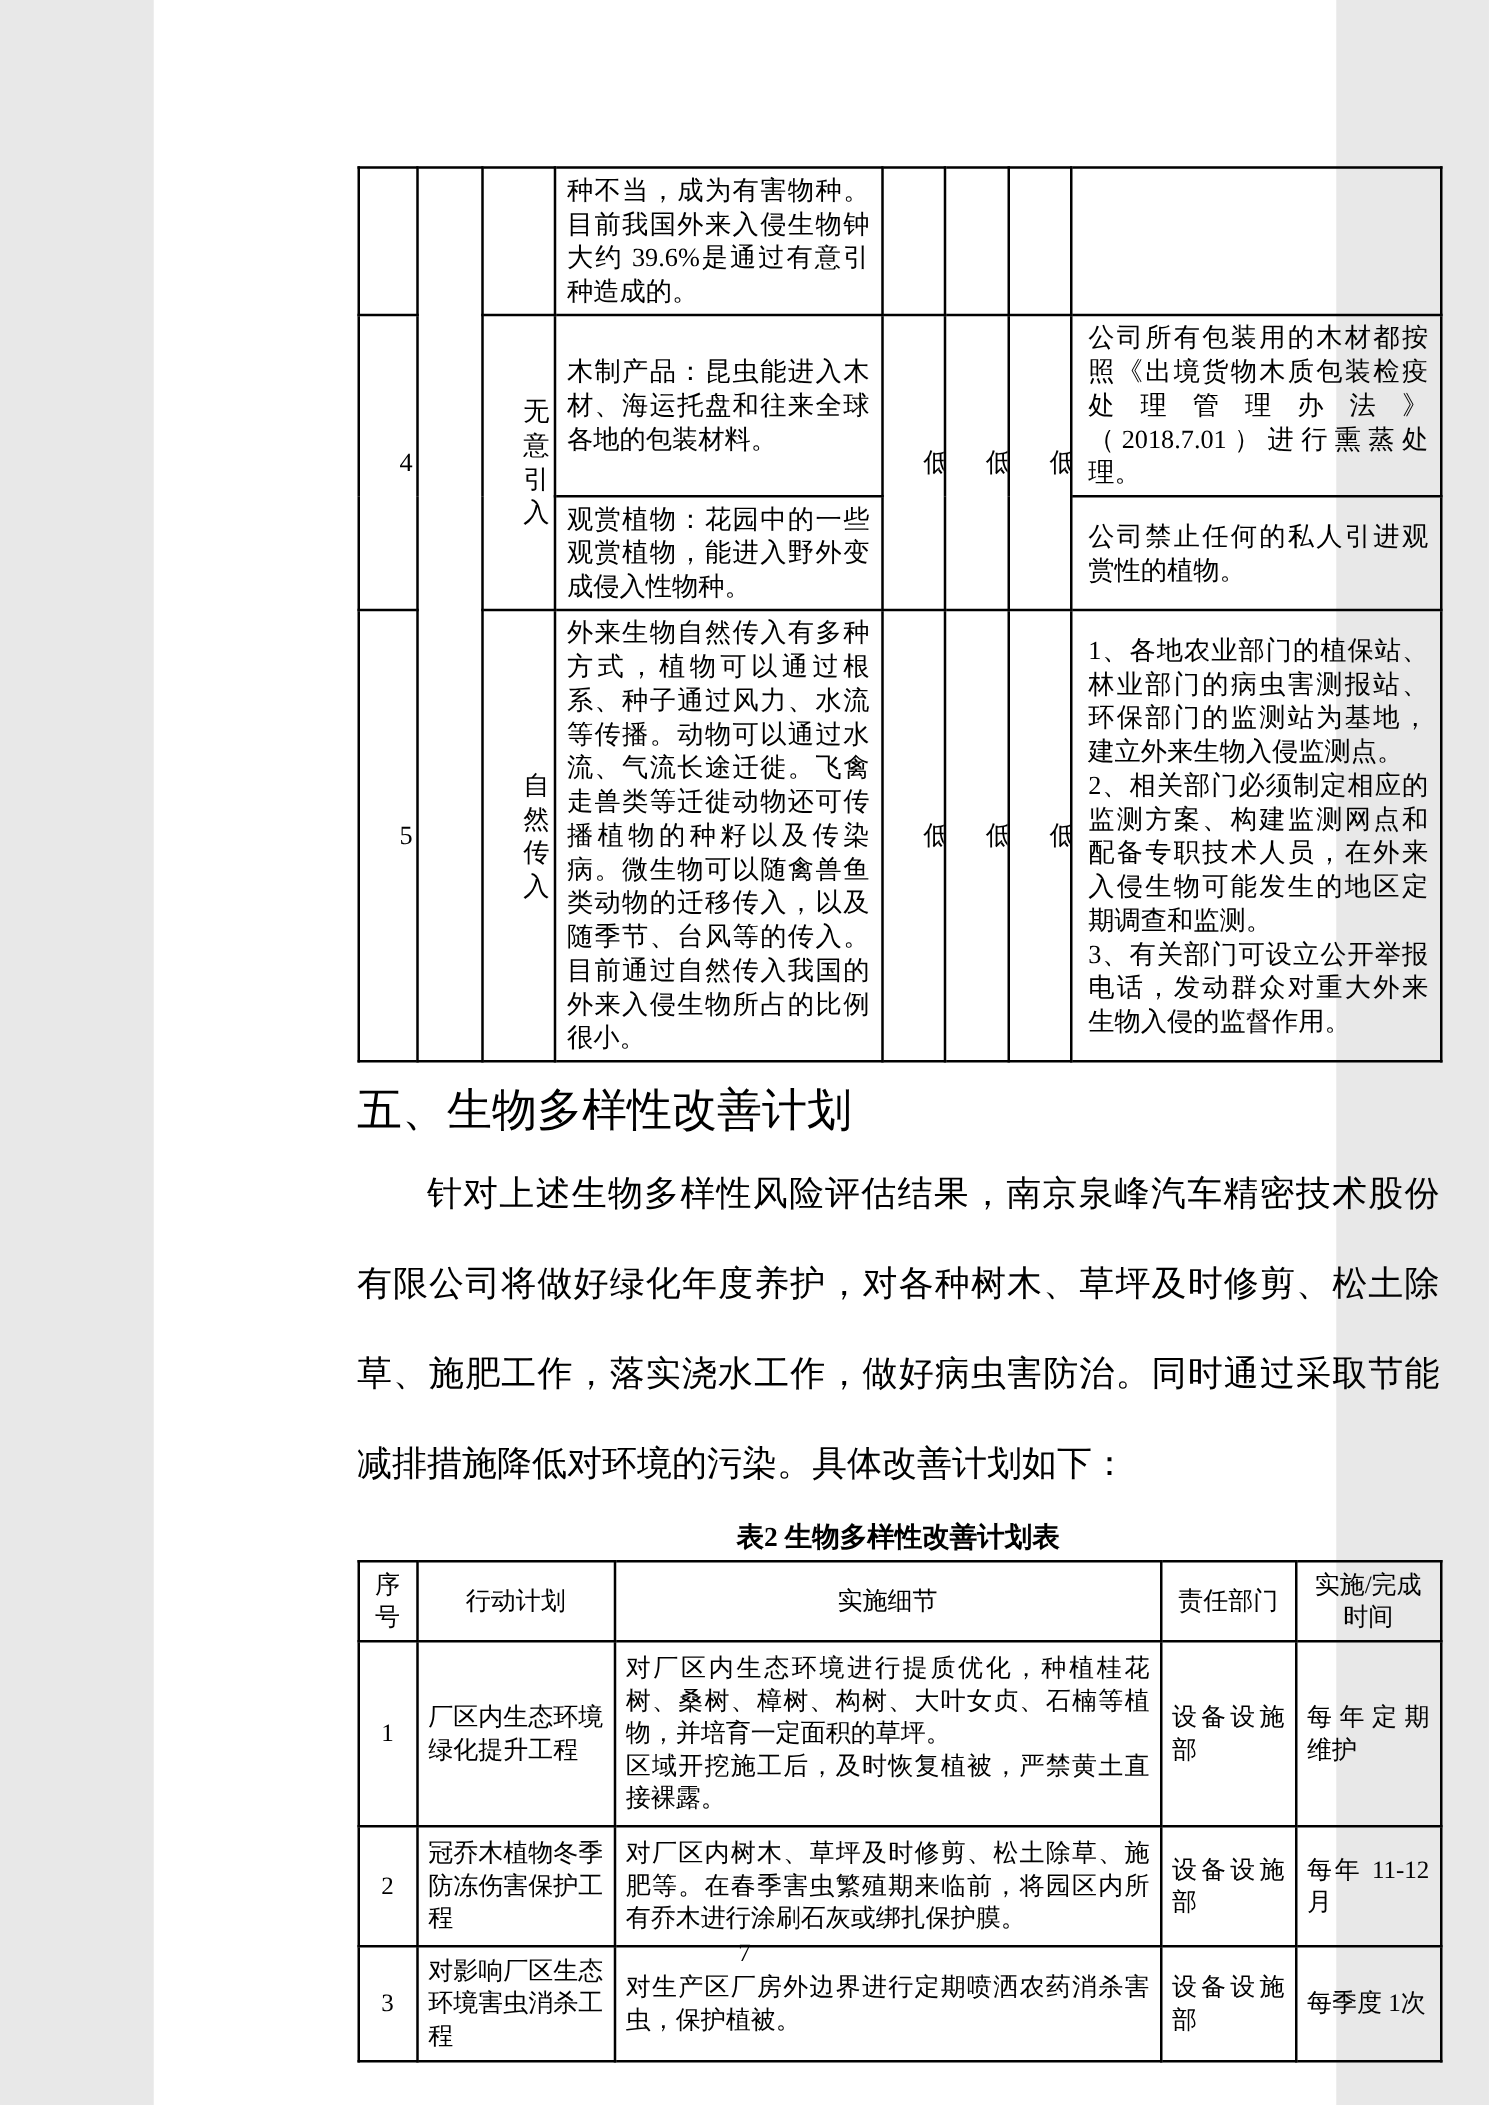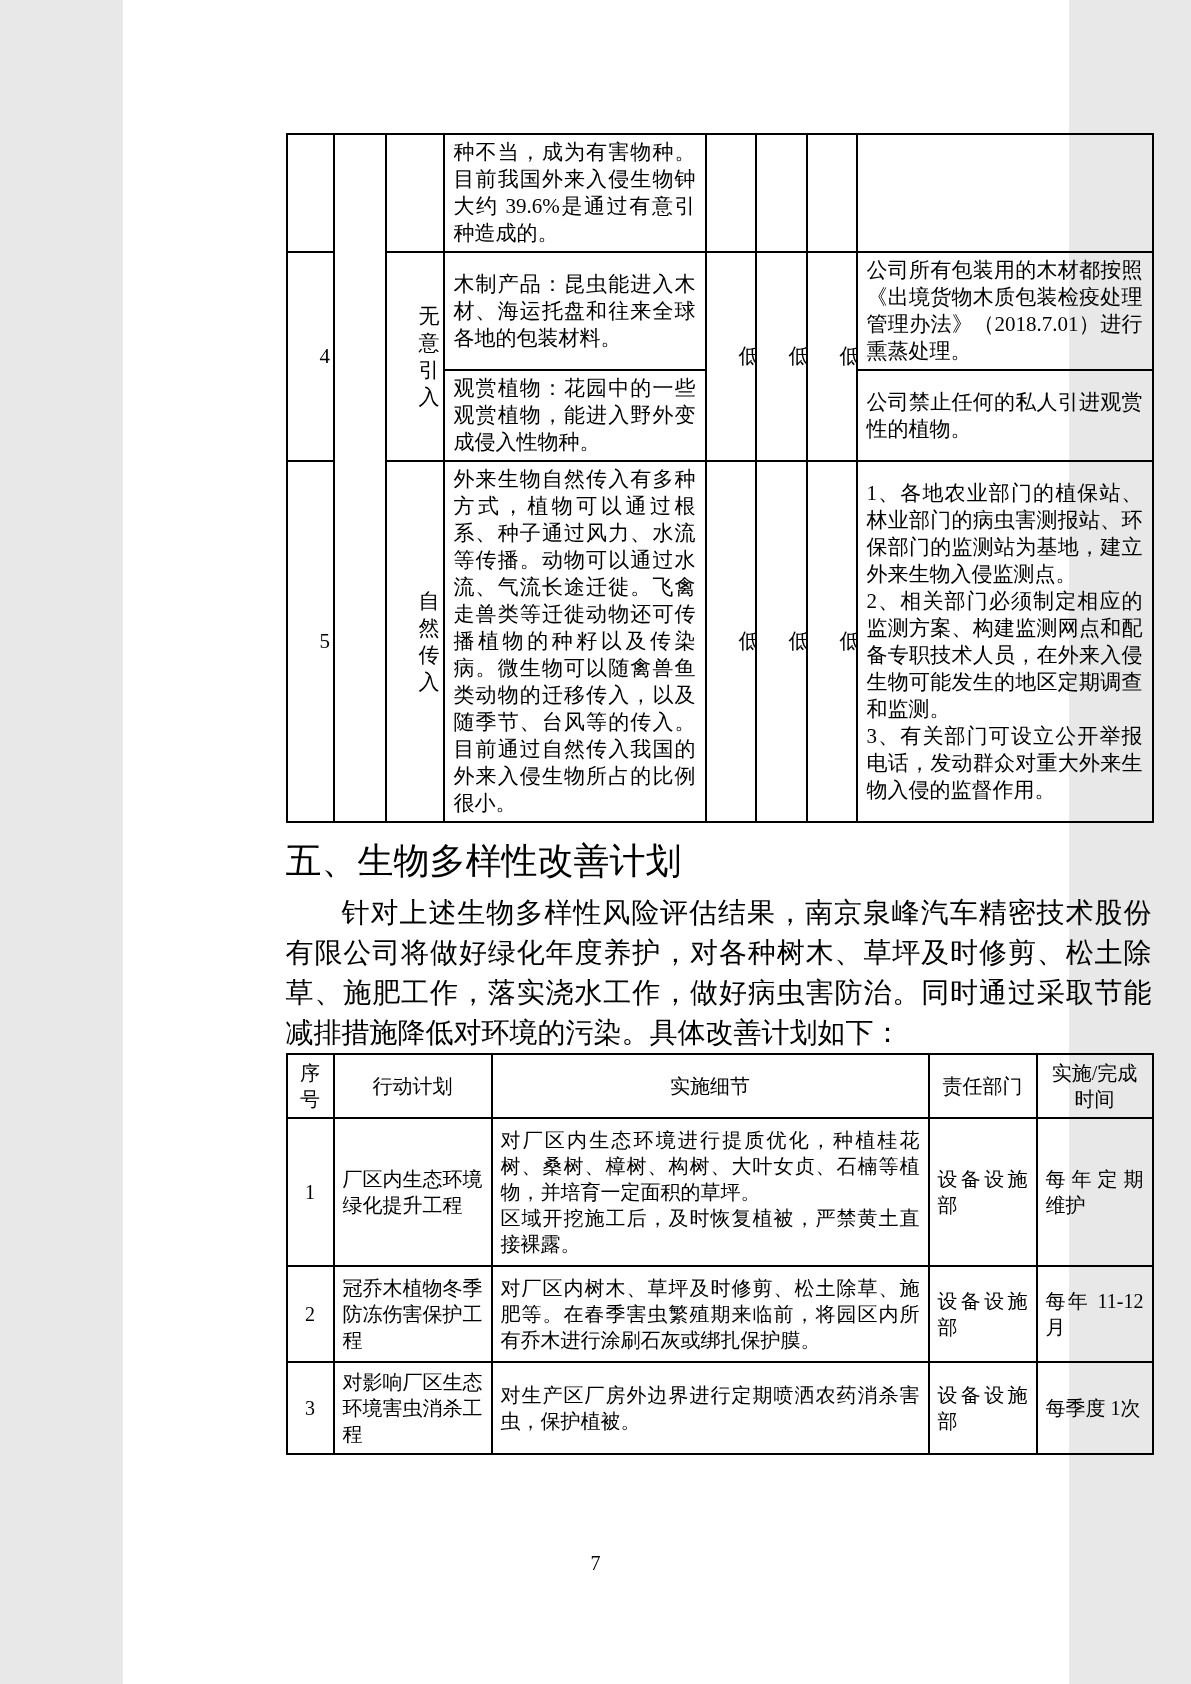--- a/index.html
+++ b/index.html
@@ -26,34 +26,34 @@
   }
   td {
     border: 2px solid #000;
     color: #000;
     vertical-align: middle;
     overflow: hidden;
   }
   
   .t1 td { font-size: 21px; line-height: 27px; padding: 4px 9px; }
   .t1 .desc { text-align: justify; }
-  .t1 .measure { text-align: justify; }
+  .t1 .measure { text-align: justify; padding-left: 13px; }
   .t1 .center { text-align: center; padding-left: 32px; }
   .preline { white-space: pre-line; margin-top: 31px; }
   
   .heading {
     margin: 16px 0 0 0;
     font-size: 36px;
     font-weight: normal;
     line-height: 44px;
   }
   .para {
     margin: 10px 0 0 0;
     font-size: 28px;
-    line-height: 40px;
+    line-height: 72px;
     text-align: justify;
     text-indent: 2em;
   }
   
   .caption {
     margin: 8px 0 4px 0;
     font-size: 22px;
     font-weight: bold;
     text-align: center;
     line-height: 28px;
@@ -123,20 +123,21 @@
 2、相关部门必须制定相应的监测方案、构建监测网点和配备专职技术人员，在外来入侵生物可能发生的地区定期调查和监测。
 3、有关部门可设立公开举报电话，发动群众对重大外来生物入侵的监督作用。</td>
       </tr>
     </tbody>
       </table>
 
     <h2 class="heading">五、生物多样性改善计划</h2>
 
     <p class="para">针对上述生物多样性风险评估结果，南京泉峰汽车精密技术股份有限公司将做好绿化年度养护，对各种树木、草坪及时修剪、松土除草、施肥工作，落实浇水工作，做好病虫害防治。同时通过采取节能减排措施降低对环境的污染。具体改善计划如下：</p>
 
+    <div class="caption">表2 生物多样性改善计划表</div>
 
     <table class="t2">
       <colgroup>
         <col style="width:47px">
           <col style="width:158px">
           <col style="width:437px">
         <col style="width:108px">
           <col style="width:116px">
       </colgroup>
       <tbody>

